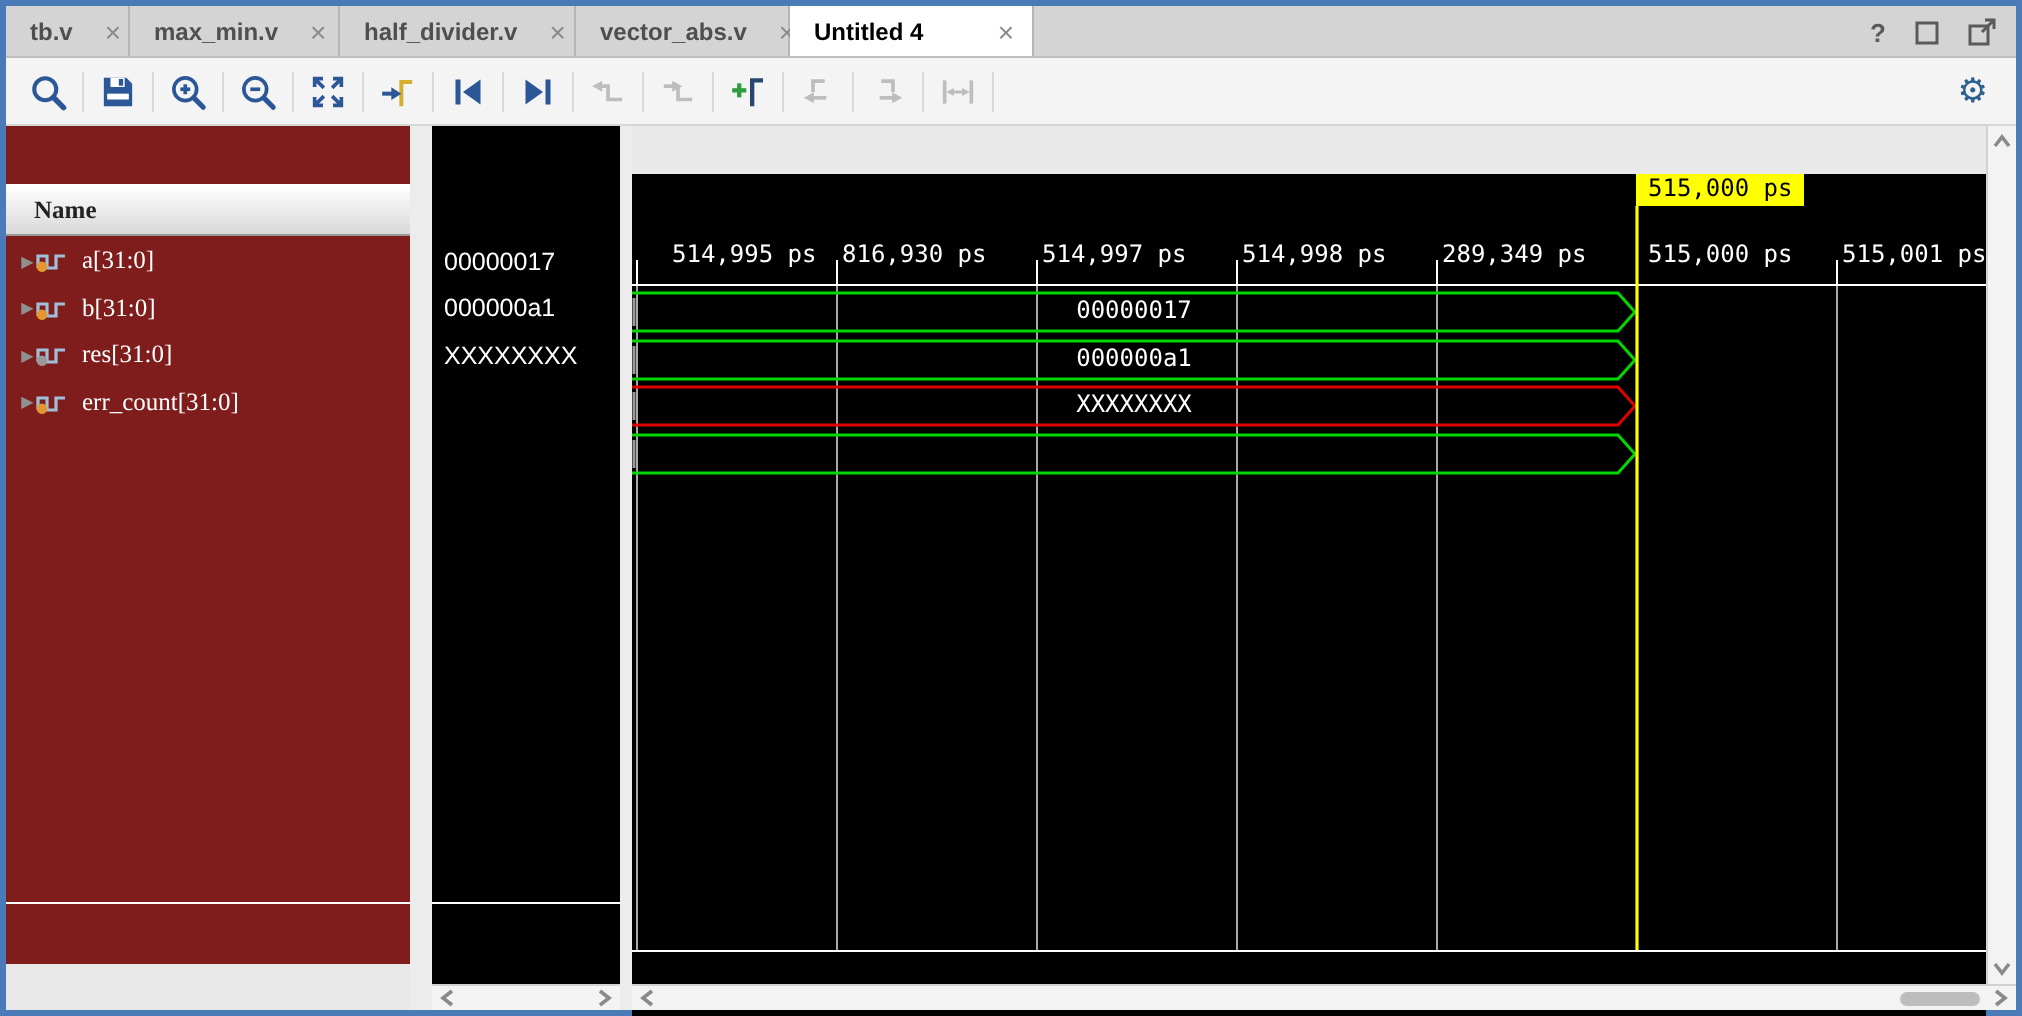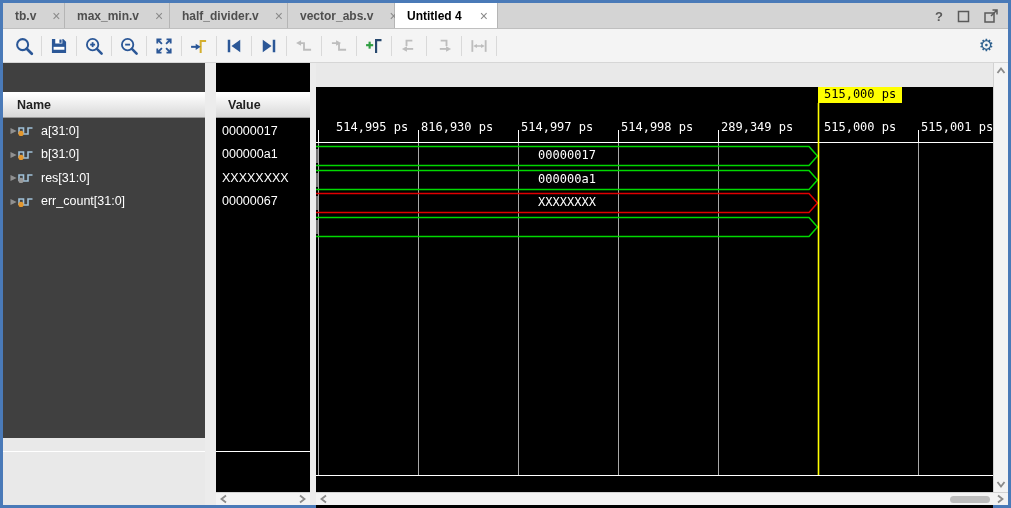--- a/index.html
+++ b/index.html
@@ -24,21 +24,21 @@
   
   .toolbar { position:absolute; left:0; top:26px; width:1005px; height:34px;
              background:#f4f4f4; border-bottom:1px solid #d6d6d6;
              display:flex; align-items:center; padding-left:6px; }
   .tbtn { width:30px; height:28px; display:flex; align-items:center; justify-content:center; }
   .tsep { width:1px; height:20px; background:#d9d9d9; margin:0 2px; }
   .gear { margin-left:auto; margin-right:14px; font-size:17px; color:#2f618f; }
 
   
   .main { position:absolute; left:0; top:60px; width:1005px; height:442px; background:#e9e9e9; }
-  .name-panel  { position:absolute; left:0;   top:0; width:202px; height:375px; background:#404040; }
+  .name-panel  { position:absolute; left:0;   top:0; width:202px; height:419px; background:#7f1d1d;font-family:Liberation Serif, serif; }
   .splitter-a  { position:absolute; left:202px; top:0; width:11px; height:442px; background:#ececec; }
   .value-panel { position:absolute; left:213px; top:0; width:94px; height:442px; background:#000; }
   .splitter-b  { position:absolute; left:307px; top:0; width:6px;  height:442px; background:#ececec; }
   .wave-panel  { position:absolute; left:313px; top:0; width:677px; height:429px; background:#000; overflow:hidden;margin-top:24px; }
   .vscroll     { position:absolute; left:990px; top:0; width:15px; height:429px;
                  background:#f3f3f3; border-left:1px solid #d2d2d2; }
 
   .col-header { position:absolute; top:29px; height:26px; left:0; right:0;
                 background:linear-gradient(#ffffff,#d8d8d8);
                 border-bottom:1px solid #9a9a9a; border-top:1px solid #fff;
@@ -94,21 +94,21 @@
       <span class="tclose">×</span>
     </div>
     <div class="tab" style="width:118px">
       <span class="tlabel">half_divider.v</span>
       <span class="tclose">×</span>
     </div>
     <div class="tab" style="width:107px">
       <span class="tlabel">vector_abs.v</span>
       <span class="tclose">×</span>
     </div>
-    <div class="tab active" style="width:103px">
+    <div class="tab active" style="width:122px">
       <span class="tlabel">Untitled 4</span>
       <span class="tclose">×</span>
     </div>
     <div class="win-controls">
       <span class="help-glyph">?</span>
       <svg width="13" height="13" viewBox="0 0 13 13">
         <rect x="1.5" y="1.5" width="10" height="10" fill="none" stroke="#5a5a5a" stroke-width="1.5"></rect>
       </svg>
       <svg width="14" height="14" viewBox="0 0 14 14">
         <rect x="1" y="4" width="9" height="9" fill="none" stroke="#5a5a5a" stroke-width="1.5"></rect>
@@ -278,26 +278,24 @@
           </span>
           <span>err_count[31:0]</span>
         </div>
       </div>
       <div class="hline-white"></div>
     </div>
 
     <div class="splitter-a"></div>
 
     <div class="value-panel">
-      <div class="col-header">Value</div>
       <div class="val-rows">
         <div class="val-row">00000017</div>
         <div class="val-row">000000a1</div>
         <div class="val-row">XXXXXXXX</div>
-        <div class="val-row">00000067</div>
       </div>
       <div class="hline-white"></div>
     </div>
 
     <div class="splitter-b"></div>
 
     <div class="wave-panel">
       <svg class="wave-svg" width="677" height="429" viewBox="0 0 677 429">
 
         <g stroke="#a8a8a8" stroke-width="1">

